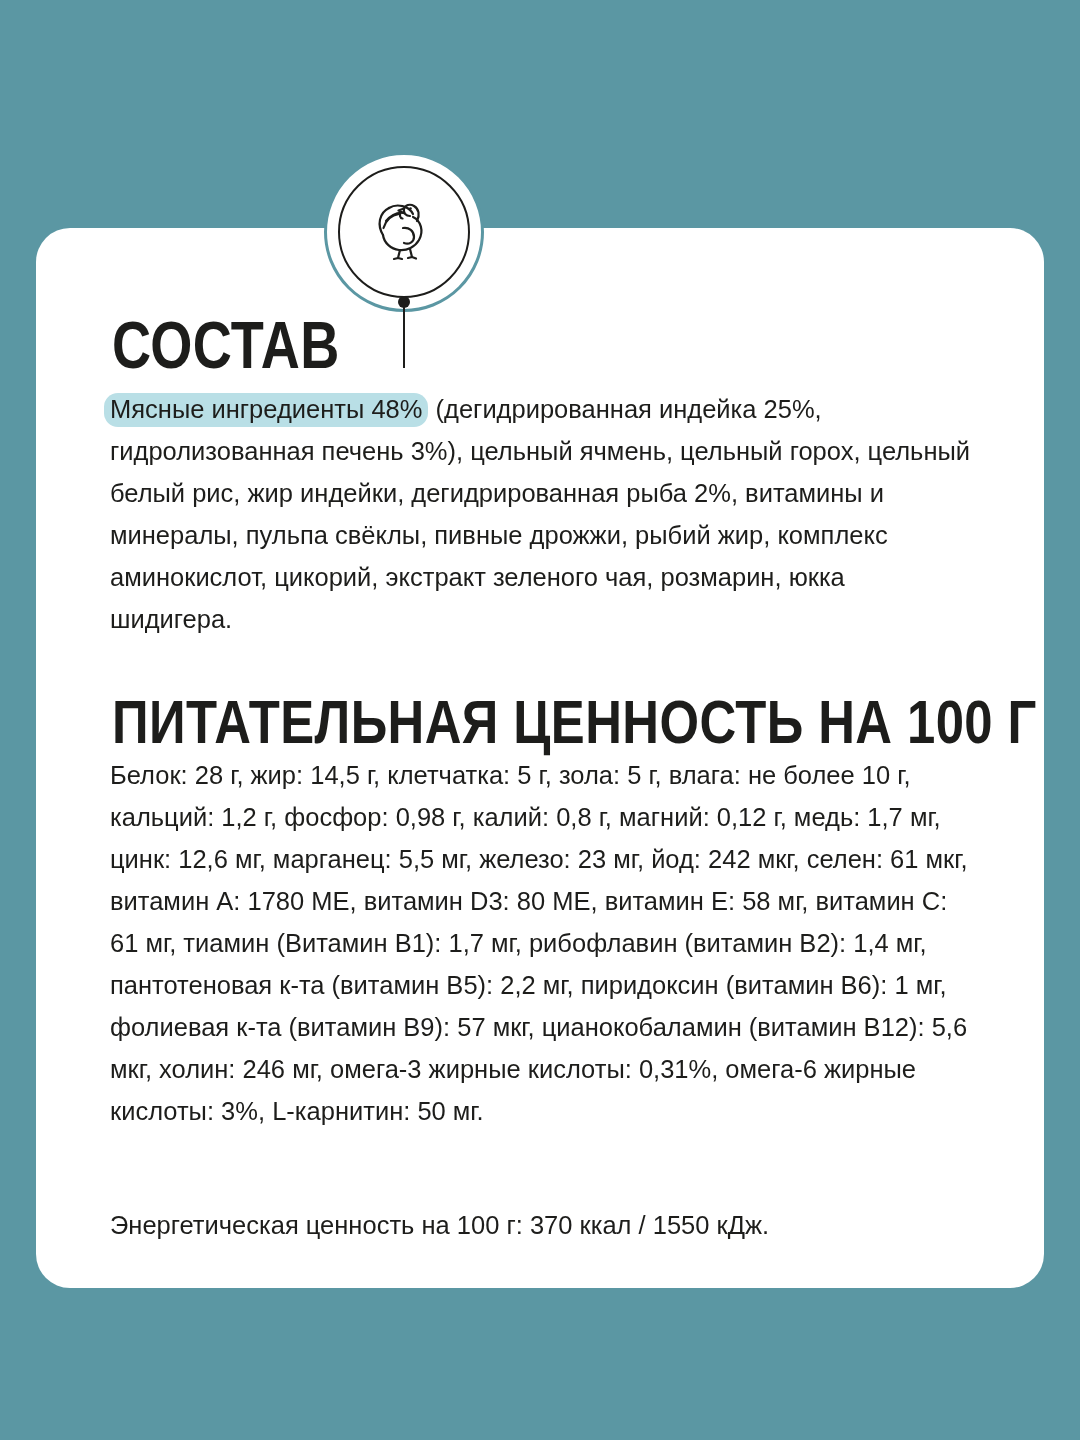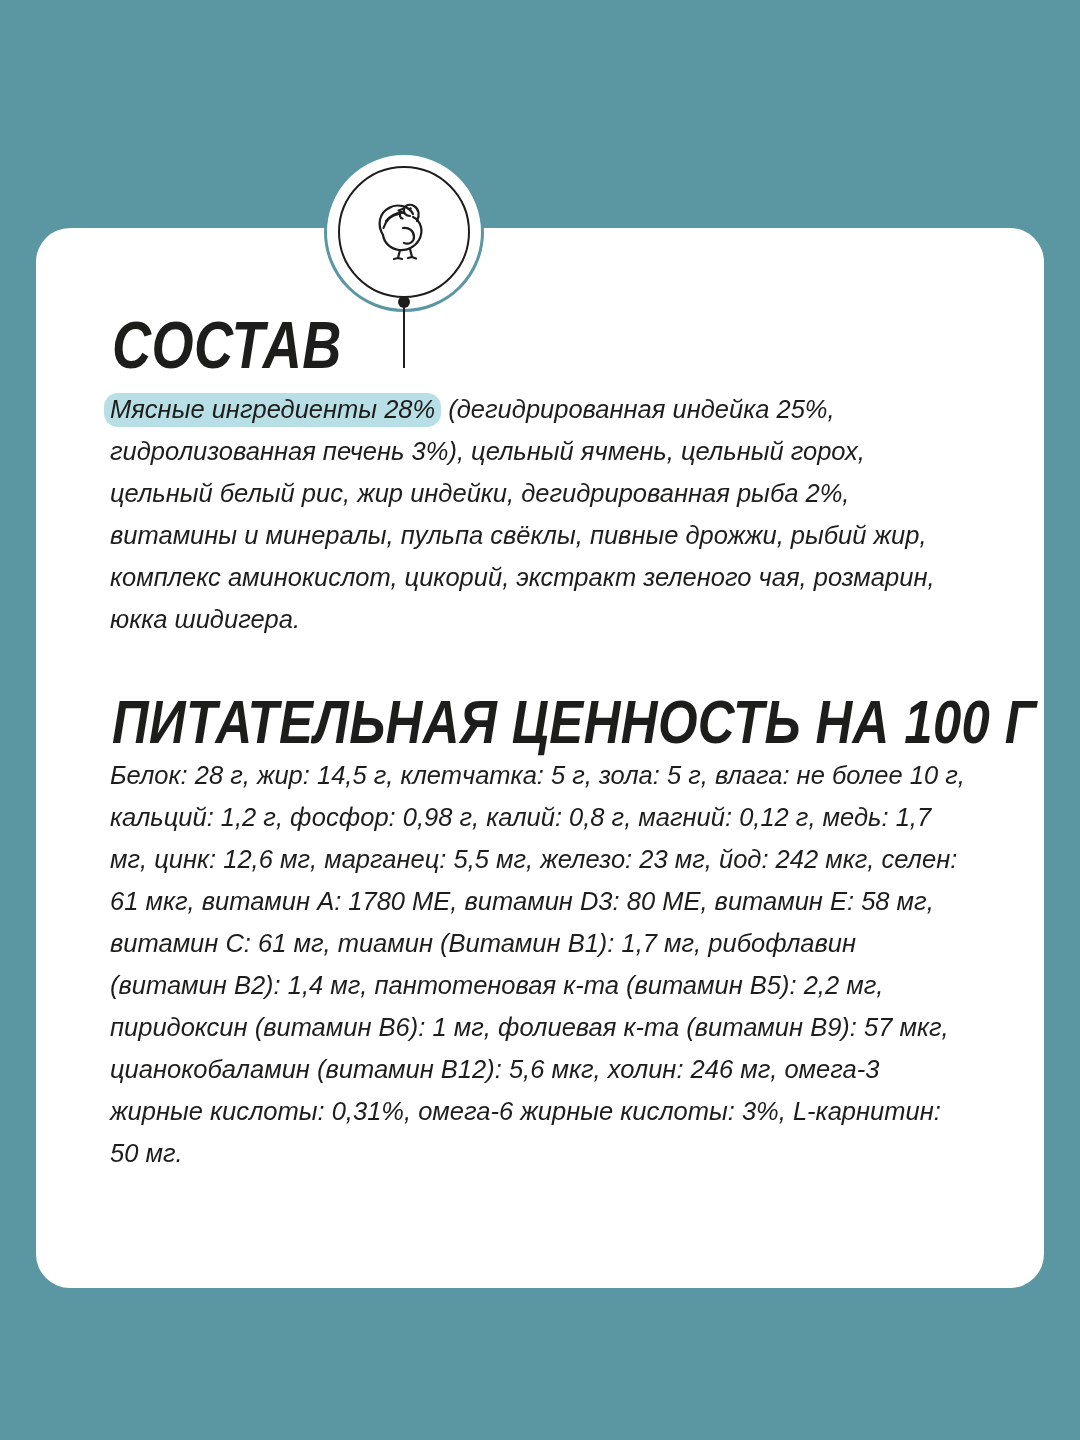--- a/index.html
+++ b/index.html
@@ -13,21 +13,20 @@
     font-family: "Liberation Sans", sans-serif;
     -webkit-font-smoothing: antialiased;
     overflow: hidden;
   }
 
   .page {
     position: relative;
     width: 1052px;
     height: 1440px;
     box-sizing: border-box;
-    font-style: italic;
   }
 
   
   .card {
     position: absolute;
     left: 36px;
     top: 228px;
     width: 1008px;
     height: 1060px;
     background: #ffffff;
@@ -180,21 +179,22 @@
   </div>
 
   <div class="connector">
     <div class="dot"></div>
     <div class="line"></div>
   </div>
 
   <h1 class="heading" id="heading-sostav">СОСТАВ</h1>
 
   <p class="body-text" id="composition-text">
-    <span class="hl">Мясные ингредиенты 28%</span><span> (дегидрированная индейка 25%, гидролизованная печень 3%), цельный ячмень, цельный горох, цельный белый рис, жир индейки, дегидрированная рыба 2%, витамины и минералы, пульпа свёклы, пивные дрожжи, рыбий жир, комплекс аминокислот, цикорий, экстракт зеленого чая, розмарин, юкка шидигера.</span>
+    <span class="hl">Мясные ингредиенты 48%</span><span> (дегидрированная индейка 25%, гидролизованная печень 3%), цельный ячмень, цельный горох, цельный белый рис, жир индейки, дегидрированная рыба 2%, витамины и минералы, пульпа свёклы, пивные дрожжи, рыбий жир, комплекс аминокислот, цикорий, экстракт зеленого чая, розмарин, юкка шидигера.</span>
   </p>
 
   <h2 class="heading" id="heading-nutrition">ПИТАТЕЛЬНАЯ ЦЕННОСТЬ НА 100 Г</h2>
 
   <p class="body-text" id="nutrition-text">Белок: 28 г, жир: 14,5 г, клетчатка: 5 г, зола: 5 г, влага: не более 10 г, кальций: 1,2 г, фосфор: 0,98 г, калий: 0,8 г, магний: 0,12 г, медь: 1,7 мг, цинк: 12,6 мг, марганец: 5,5 мг, железо: 23 мг, йод: 242 мкг, селен: 61 мкг, витамин А: 1780 МЕ, витамин D3: 80 МЕ, витамин Е: 58 мг, витамин С: 61 мг, тиамин (Витамин В1): 1,7 мг, рибофлавин (витамин В2): 1,4 мг, пантотеновая к-та (витамин В5): 2,2 мг, пиридоксин (витамин В6): 1 мг, фолиевая к-та (витамин В9): 57 мкг, цианокобаламин (витамин В12): 5,6 мкг, холин: 246 мг, омега-3 жирные кислоты: 0,31%, омега-6 жирные кислоты: 3%, L-карнитин: 50 мг.</p>
 
+  <p class="body-text" id="energy-text">Энергетическая ценность на 100 г: 370 ккал / 1550 кДж.</p>
 
 </div>
 
 </body></html>

